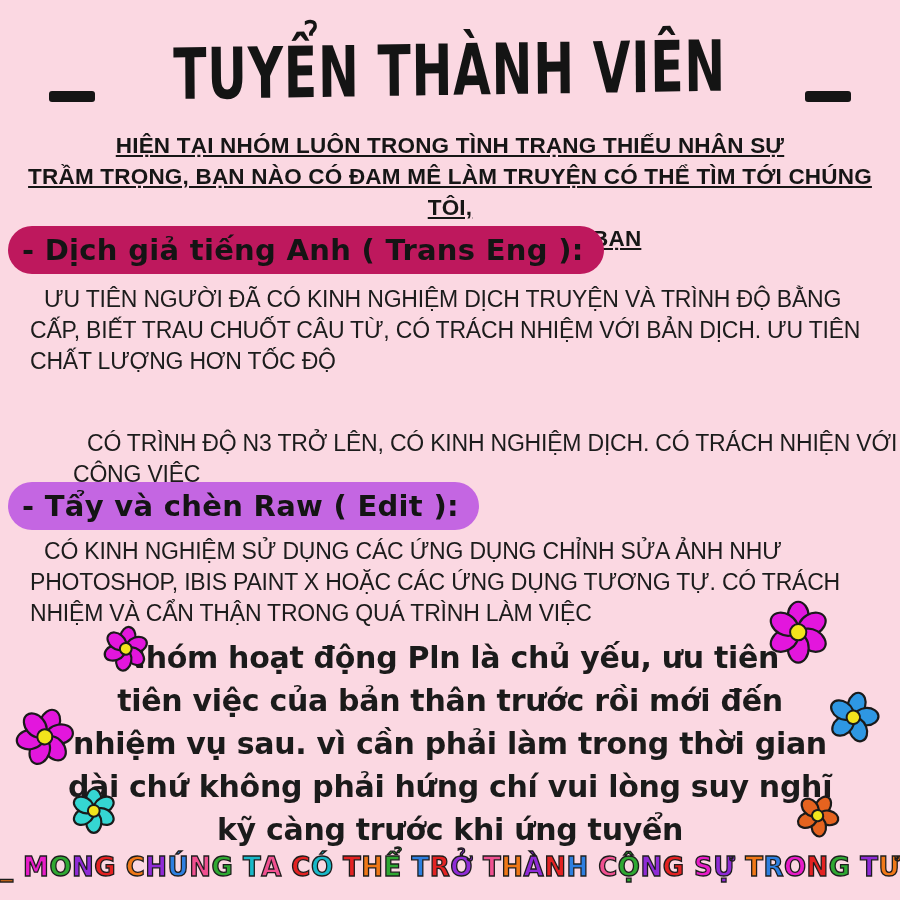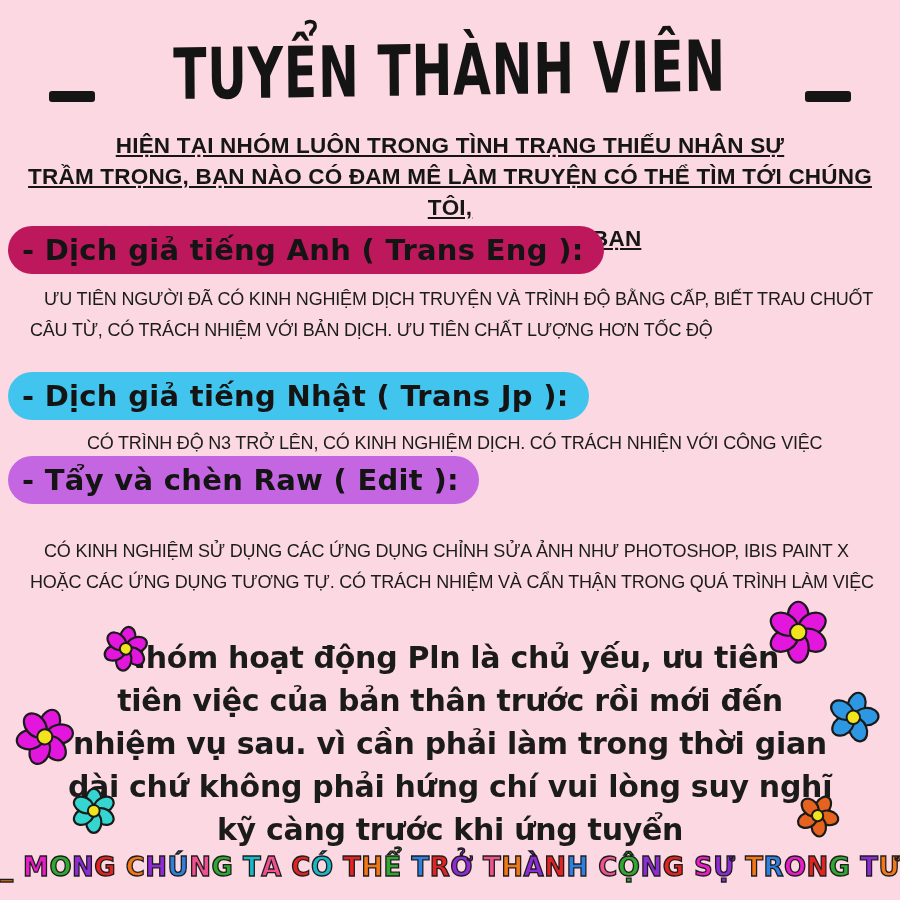--- a/index.html
+++ b/index.html
@@ -38,28 +38,28 @@
     position:absolute; left:8px;
     display:inline-block; padding:7px 20px 7px 14px;
     border-radius:24px;
     font-size:29px; font-weight:700; letter-spacing:.3px;
     font-family:"DejaVu Sans", sans-serif; color:#141414;
     white-space:nowrap;
   }
   .sec-body {
     position:absolute; left:0; width:892px;
     padding:0 16px 0 30px; text-indent:14px;
-    font-size:18px; line-height:31px; font-weight:400;
+    font-size:23px; line-height:31px; font-weight:400;
     letter-spacing:-0.2px; color:#1c1c1c;
   }
   .pill1 { top:226px; }
   .body1 { top:284px; }
   .pill2 { top:372px; }
   .body2 { top:428px;margin-left:43px; }
-  .pill3 { top:456px; }
+  .pill3 { top:482px; }
   .body3 { top:536px; }
   
   .note {
     position:absolute; top:636px; left:60px; width:780px;
     text-align:center;
     font-family:"DejaVu Sans", sans-serif;
     font-weight:700; font-size:30px; line-height:43px;
     letter-spacing:-0.3px; color:#1b1b1b;
   }
   
@@ -87,21 +87,20 @@
 
   <div class="intro">
     <div>HIỆN TẠI NHÓM LUÔN TRONG TÌNH TRẠNG THIẾU NHÂN SỰ</div>
     <div>TRẦM TRỌNG, BẠN NÀO CÓ ĐAM MÊ LÀM TRUYỆN CÓ THỂ TÌM TỚI CHÚNG TÔI,</div>
     <div>NHÓM LUÔN CHÀO ĐÓN CÁC BẠN</div>
   </div>
 
   <div class="pill pill1" style="background: #be185d;">- Dịch giả tiếng Anh ( Trans Eng ):</div>
   <div class="sec-body body1">ƯU TIÊN NGƯỜI ĐÃ CÓ KINH NGHIỆM DỊCH TRUYỆN VÀ TRÌNH ĐỘ BẰNG CẤP, BIẾT TRAU CHUỐT CÂU TỪ, CÓ TRÁCH NHIỆM VỚI BẢN DỊCH. ƯU TIÊN CHẤT LƯỢNG HƠN TỐC ĐỘ</div>
 
-  <div class="pill pill2" style="background: rgb(65, 197, 238);">- Dịch giả tiếng Nhật ( Trans Jp ):</div>
   <div class="sec-body body2">CÓ TRÌNH ĐỘ N3 TRỞ LÊN, CÓ KINH NGHIỆM DỊCH. CÓ TRÁCH NHIỆN VỚI CÔNG VIỆC</div>
 
   <div class="pill pill3" style="background: rgb(196, 102, 226);">- Tẩy và chèn Raw ( Edit ):</div>
   <div class="sec-body body3">CÓ KINH NGHIỆM SỬ DỤNG CÁC ỨNG DỤNG CHỈNH SỬA ẢNH NHƯ PHOTOSHOP, IBIS PAINT X HOẶC CÁC ỨNG DỤNG TƯƠNG TỰ. CÓ TRÁCH NHIỆM VÀ CẨN THẬN TRONG QUÁ TRÌNH LÀM VIỆC</div>
 
   <div class="note">
     <div>Nhóm hoạt động Pln là chủ yếu, ưu tiên</div>
     <div>tiên việc của bản thân trước rồi mới đến</div>
     <div>nhiệm vụ sau. vì cần phải làm trong thời gian</div>
     <div>dài chứ không phải hứng chí vui lòng suy nghĩ</div>

